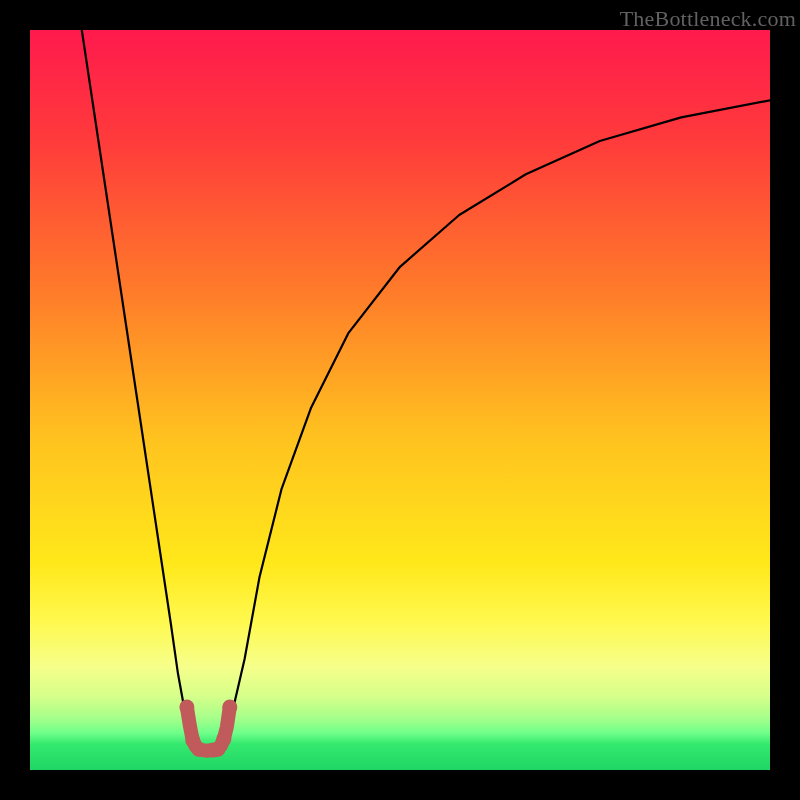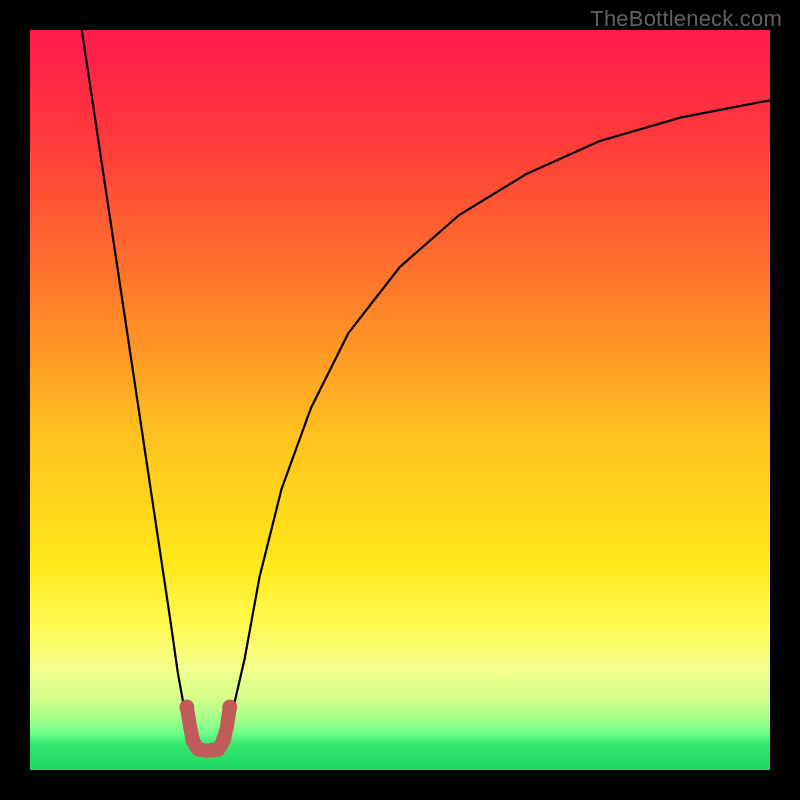--- a/index.html
+++ b/index.html
@@ -22,22 +22,22 @@
     position: absolute;
     left: 30px;
     top: 30px;
     width: 740px;
     height: 740px;
     overflow: hidden;
   }
   .watermark {
     position: absolute;
     top: 6px;
-    right: 18px;
-    font-family: Liberation Sans, sans-serif;
+    right: 4px;
+    font-family: Liberation Serif, serif;
     font-size: 22px;
     color: #616161;
     font-weight: 500;
     letter-spacing: 0.2px;
   }
   svg { display: block; }
 </style>
 </head>
 <body>
 

